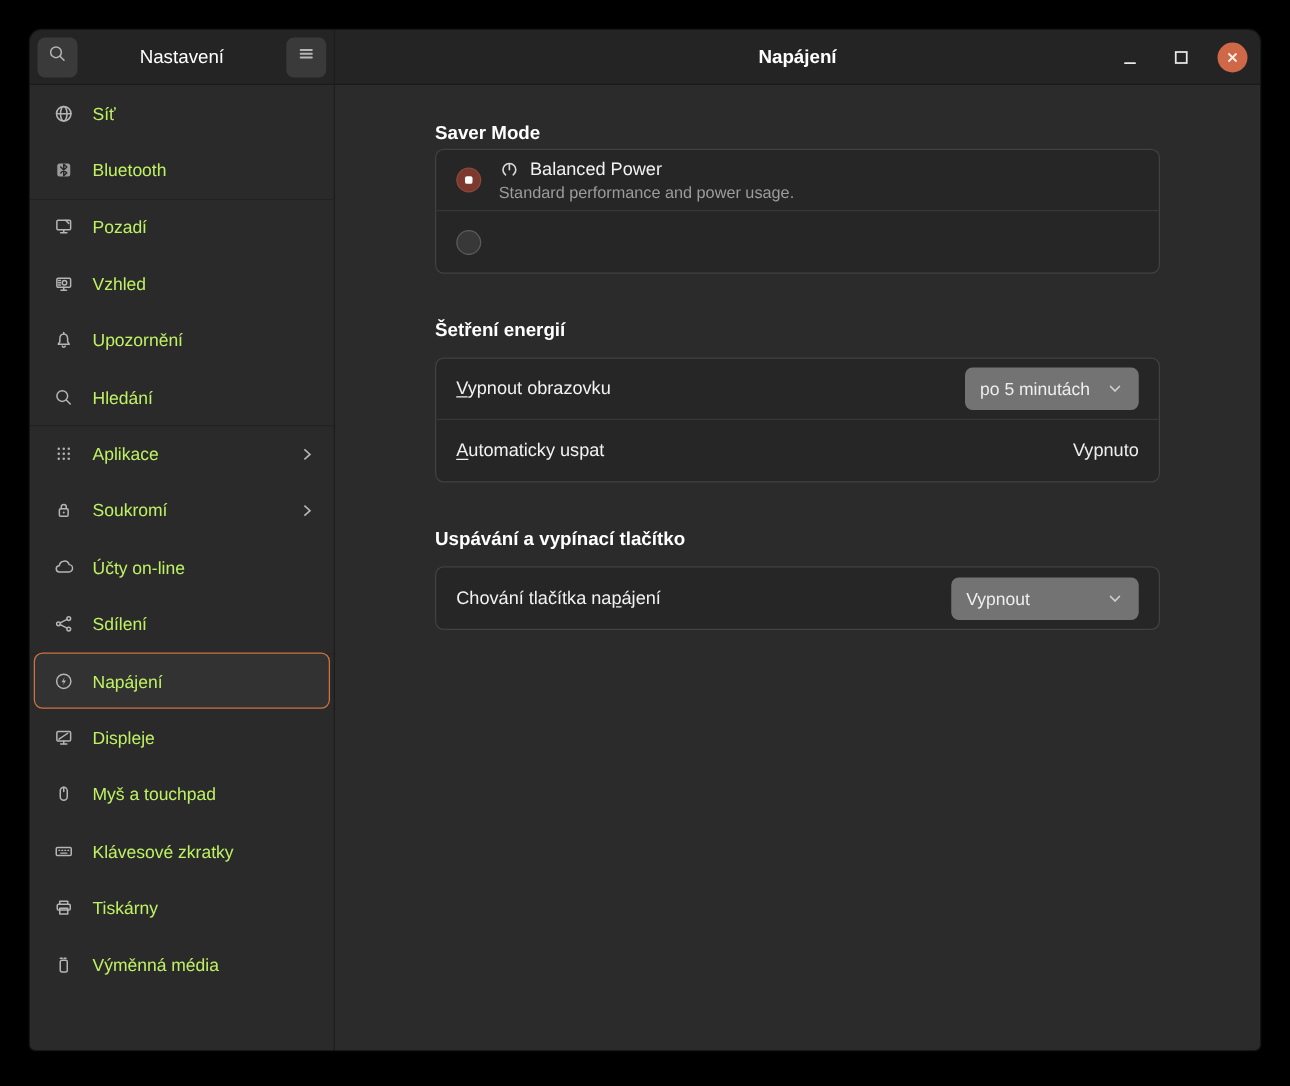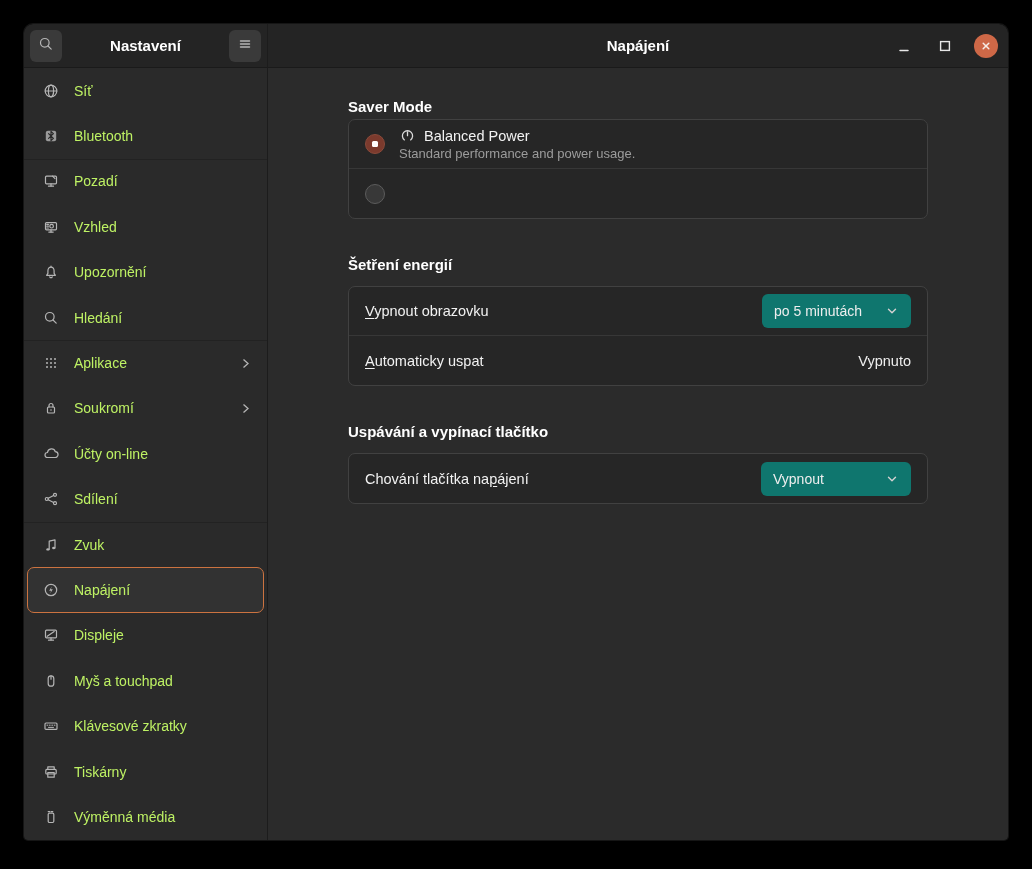--- a/index.html
+++ b/index.html
@@ -12,21 +12,21 @@
   
   .titlebar { display:flex; height:44px; flex:none; }
   .sidebar-header {
     width:244px; flex:none; background:#242424; border-bottom:1px solid #1a1a1a; border-right:1px solid #1c1c1c;
     display:flex; align-items:center; padding:0 6px; position:relative;
   }
   .icon-btn {
     width:32px; height:32px; border-radius:6px; background:#3a3a3a;
     display:flex; align-items:center; justify-content:center; flex:none; cursor:pointer;
   }
-  .sidebar-title { flex:1; text-align:center; color:#ffffff; font-weight:bold; font-size:15px; }
+  .sidebar-title { flex:1; text-align:center; color:#ffffff; font-weight:normal; font-size:15px; }
   .main-header {
     flex:1; background:#242424; border-bottom:1px solid #1a1a1a;
     display:flex; align-items:center; position:relative; padding:0 10px;
   }
   .main-title { position:absolute; left:0; right:0; text-align:center; color:#ffffff; font-weight:bold; font-size:15px; }
   .win-controls { margin-left:auto; display:flex; align-items:center; gap:17px; z-index:2; }
   .win-btn { width:24px; height:24px; display:flex; align-items:center; justify-content:center; cursor:pointer; }
   .close-btn { border-radius:50%; background:#ce6847; }
   
   .app-body { display:flex; flex:1; min-height:0; }
@@ -60,22 +60,22 @@
   .radio { width:20px; height:20px; border-radius:50%; flex:none; position:relative; cursor:pointer; }
   .radio.on { background:#7b3a2d; border:1px solid #8a4a3a; }
   .radio.on::after { content:""; position:absolute; left:6px; top:6px; width:6px; height:6px; background:#ffffff; border-radius:1.5px; }
   .radio.off { background:#383838; border:1px solid #5c5c5c; }
   .option-text { display:flex; flex-direction:column; gap:2px; }
   .option-title-line { display:flex; align-items:center; gap:8px; color:#f2f2f2; font-size:14.5px; }
   .option-desc { color:#9c9c9c; font-size:13px; }
   .gauge { width:17px; height:17px; display:flex; }
   
   .dropdown {
-    height:34px; background:#0f766e; border-radius:6px; display:flex; align-items:center;
-    gap:23px; padding:0 12px; color:#eeeeee; font-size:14px; cursor:pointer; flex:none;
+    height:34px; background:#737373; border-radius:6px; display:flex; align-items:center;
+    gap:13px; padding:0 12px; color:#eeeeee; font-size:14px; cursor:pointer; flex:none;
   }
   .dropdown.wide { width:150px; justify-content:space-between; }
   .chev { display:flex; }
   .chev svg { stroke:#cfcfcf; fill:none; stroke-width:1.4; stroke-linecap:round; stroke-linejoin:round; }
 </style>
 </head>
 <body>
 
 <div class="window">
 
@@ -251,30 +251,20 @@
               <circle cx="3.8" cy="8" r="1.5"></circle>
               <circle cx="12" cy="3.8" r="1.5"></circle>
               <circle cx="12" cy="12.2" r="1.5"></circle>
               <line x1="5.2" y1="7.3" x2="10.6" y2="4.5"></line>
               <line x1="5.2" y1="8.7" x2="10.6" y2="11.5"></line>
             </svg>
           </span>
         <span class="nav-label">Sdílení</span>
       </div>
 
-      <div class="nav-item">
-        <span class="nav-icon">
-            <svg width="16" height="16" viewBox="0 0 16 16">
-              <path d="M6.2 12.3 V4.2 L12 2.8 V10.9"></path>
-              <ellipse cx="4.9" cy="12.4" rx="1.6" ry="1.2" fill="#b5b5b5" stroke="none"></ellipse>
-              <ellipse cx="10.7" cy="11" rx="1.6" ry="1.2" fill="#b5b5b5" stroke="none"></ellipse>
-            </svg>
-          </span>
-        <span class="nav-label">Zvuk</span>
-      </div>
 
       <div class="nav-item selected">
         <span class="nav-icon">
             <svg width="16" height="16" viewBox="0 0 16 16">
               <circle cx="8" cy="8" r="5.7"></circle>
               <path d="M8.8 4.6 L6.2 8.7 h1.9 l-0.9 2.7 2.6-4.1 H7.9 z" fill="#b5b5b5" stroke="none"></path>
             </svg>
           </span>
         <span class="nav-label">Napájení</span>
       </div>

